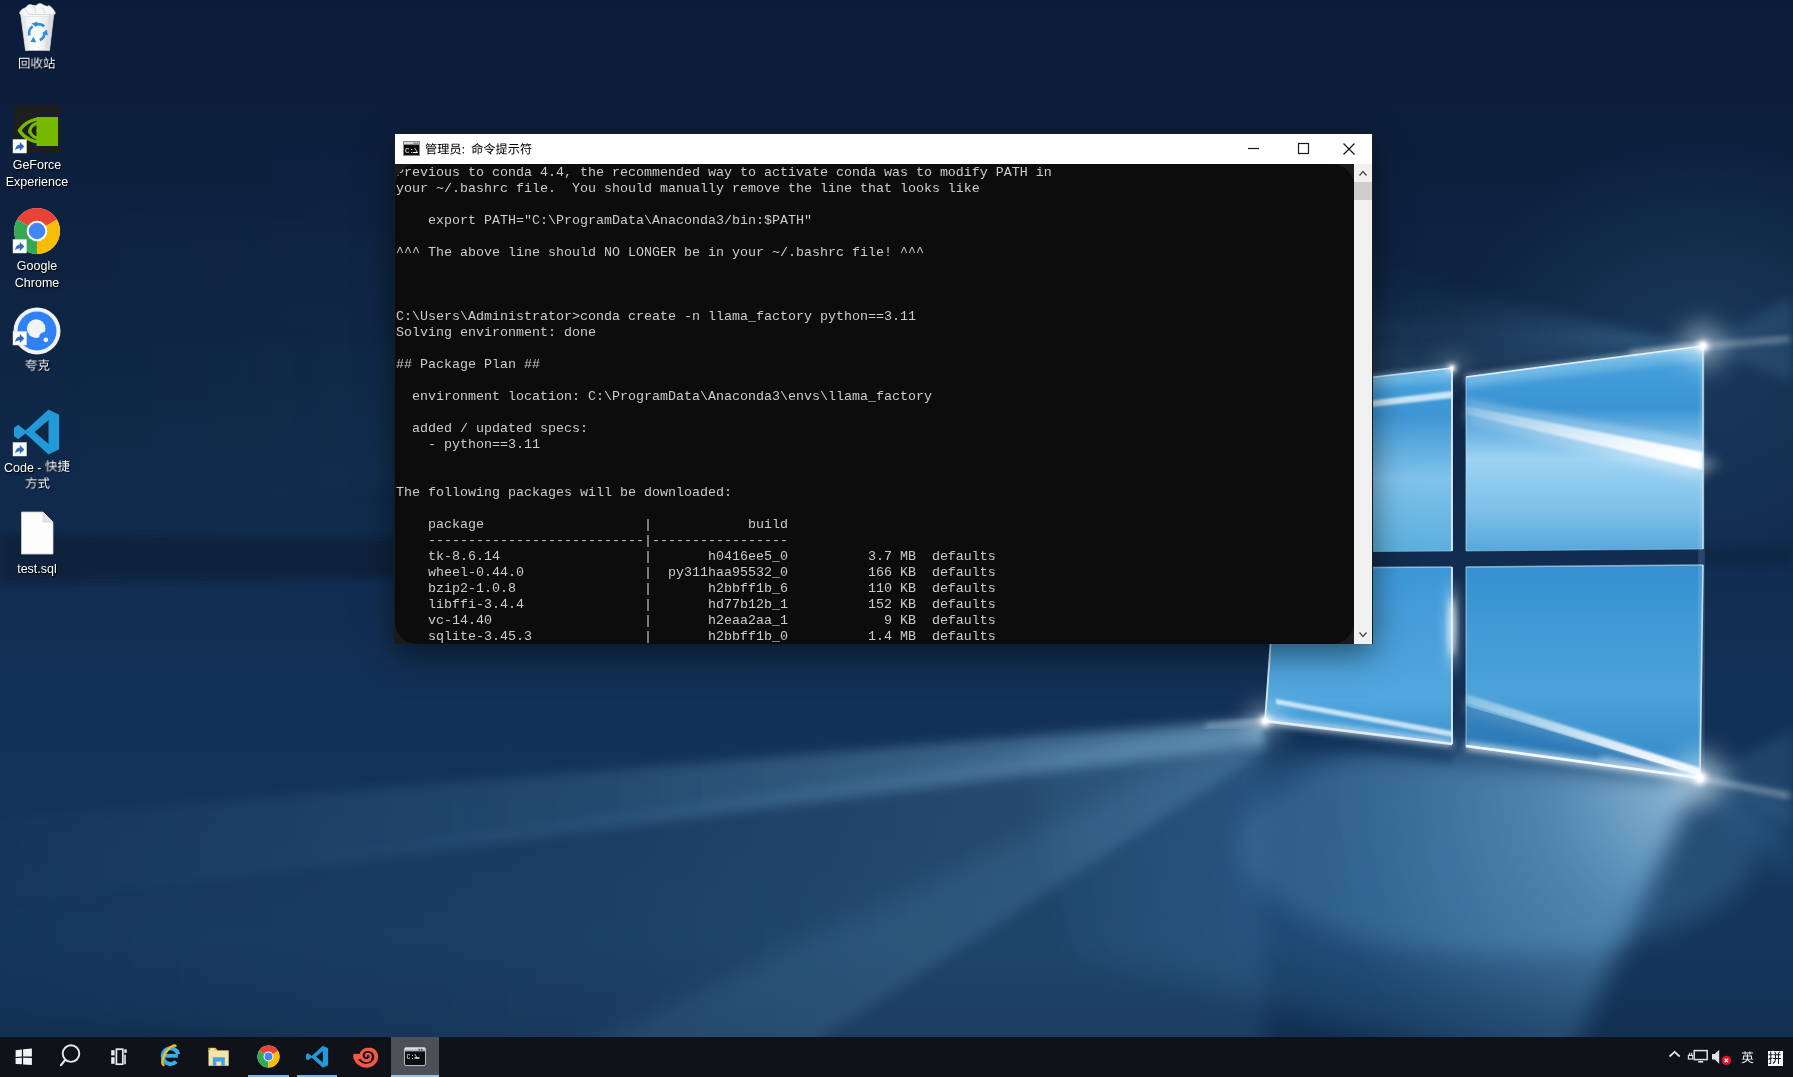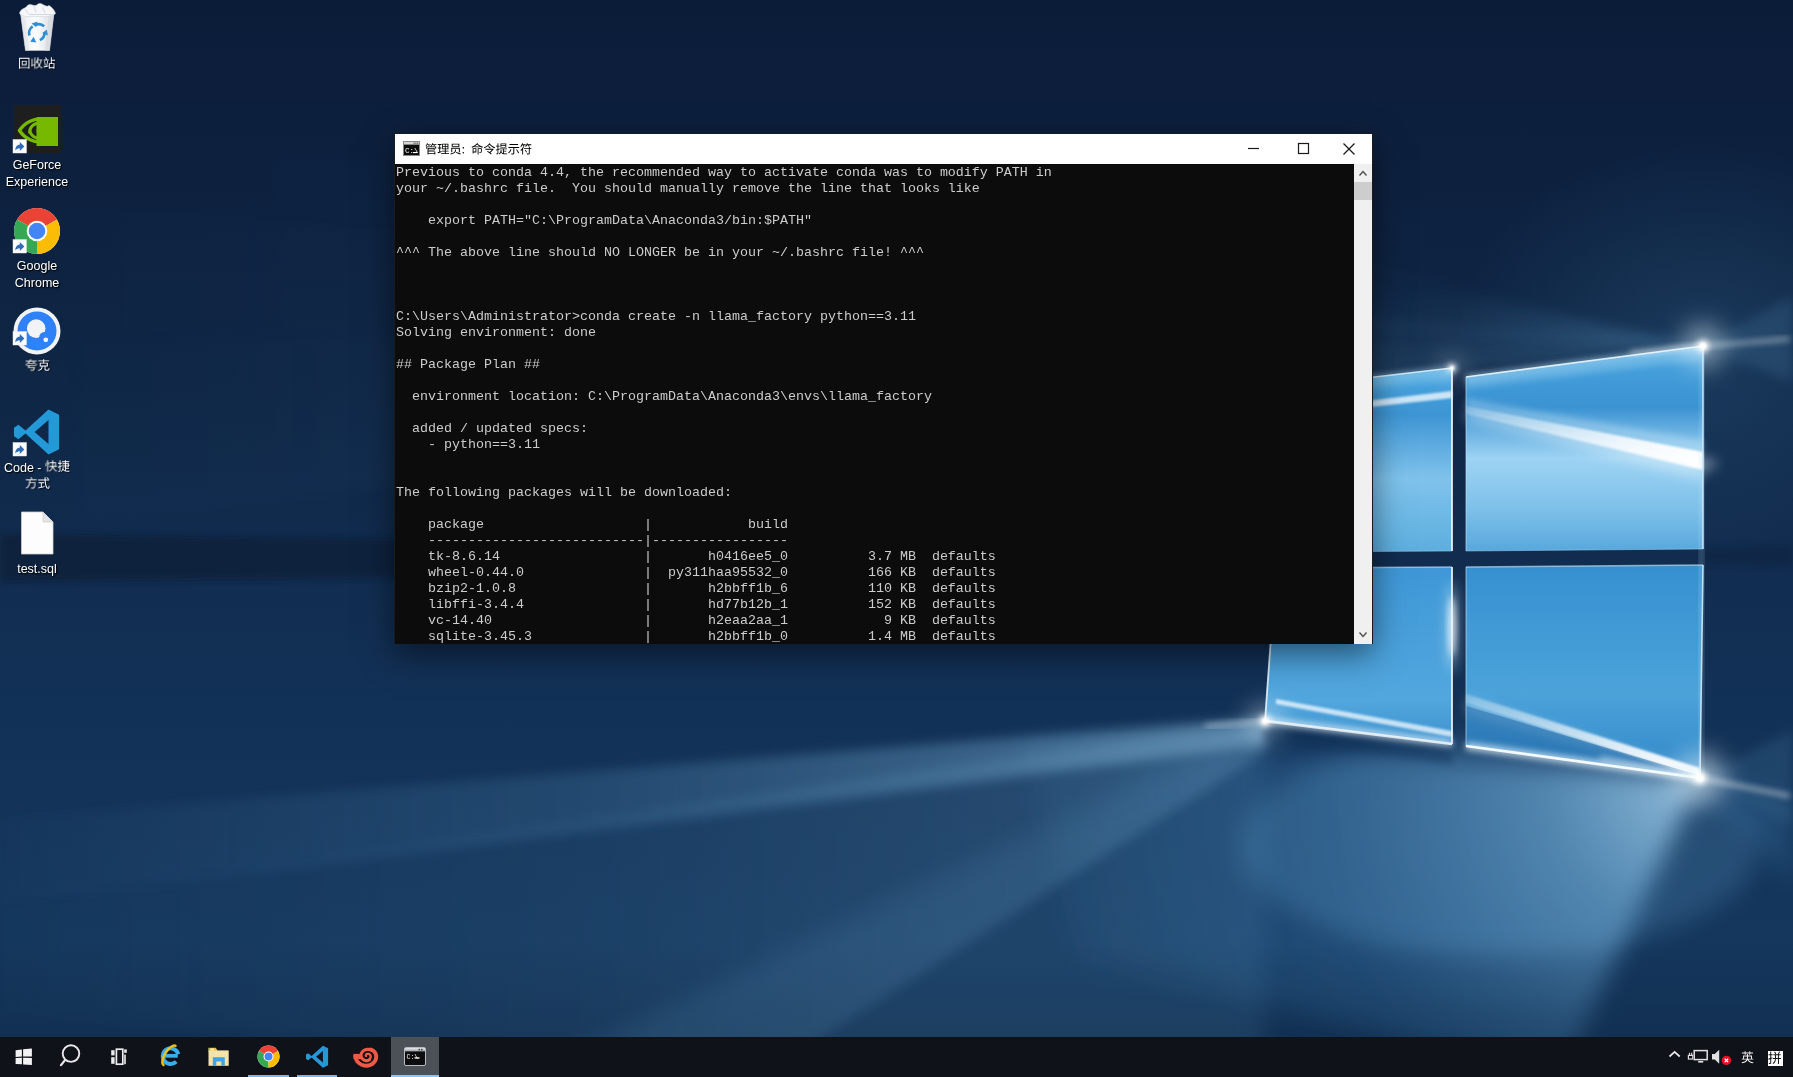--- a/index.html
+++ b/index.html
@@ -1,19 +1,19 @@
 <!DOCTYPE html>
 <html><head><meta charset="utf-8"><style>
 html,body{margin:0;padding:0;background:#000;overflow:hidden;}
 #screen{position:relative;width:1793px;height:1077px;overflow:hidden;font-family:"Liberation Sans",sans-serif;}
 #screen svg{display:block}
 .abs{position:absolute;}
 #conwin{position:absolute;left:394px;top:133px;width:979px;height:511px;box-shadow:0 10px 30px rgba(0,0,0,.5);}
 #ctitle{position:absolute;left:1px;top:1px;width:977px;height:30px;background:#fff;}
-#cbody{position:absolute;left:1px;top:31px;width:959px;height:480px;background:#0c0c0c;overflow:hidden;}
+#cbody{position:absolute;left:1px;top:31px;width:959px;height:480px;background:#0c0c0c;overflow:hidden;border-radius:22px;}
 #cbody pre{margin:0;padding:1px 0 0 1px;font-family:"Liberation Mono",monospace;font-size:13.3333px;line-height:16px;color:#cccccc;letter-spacing:0;}
 #cscroll{position:absolute;left:960px;top:31px;width:18px;height:480px;background:#f0f0f0;}
 #cthumb{position:absolute;left:0px;top:18px;width:18px;height:18px;background:#cdcdcd;}
 #taskbar{position:absolute;left:0;top:1037px;width:1793px;height:40px;background:#0f1218;}
 #tbactive{position:absolute;left:391px;top:0;width:48px;height:40px;background:#4c5057;}
 .ul{position:absolute;top:38px;height:2px;background:#76b9ed;}
 </style></head><body>
 <div id="screen">
 
 <svg class="abs" style="left:0;top:0" width="1793" height="1077" viewBox="0 0 1793 1077">

